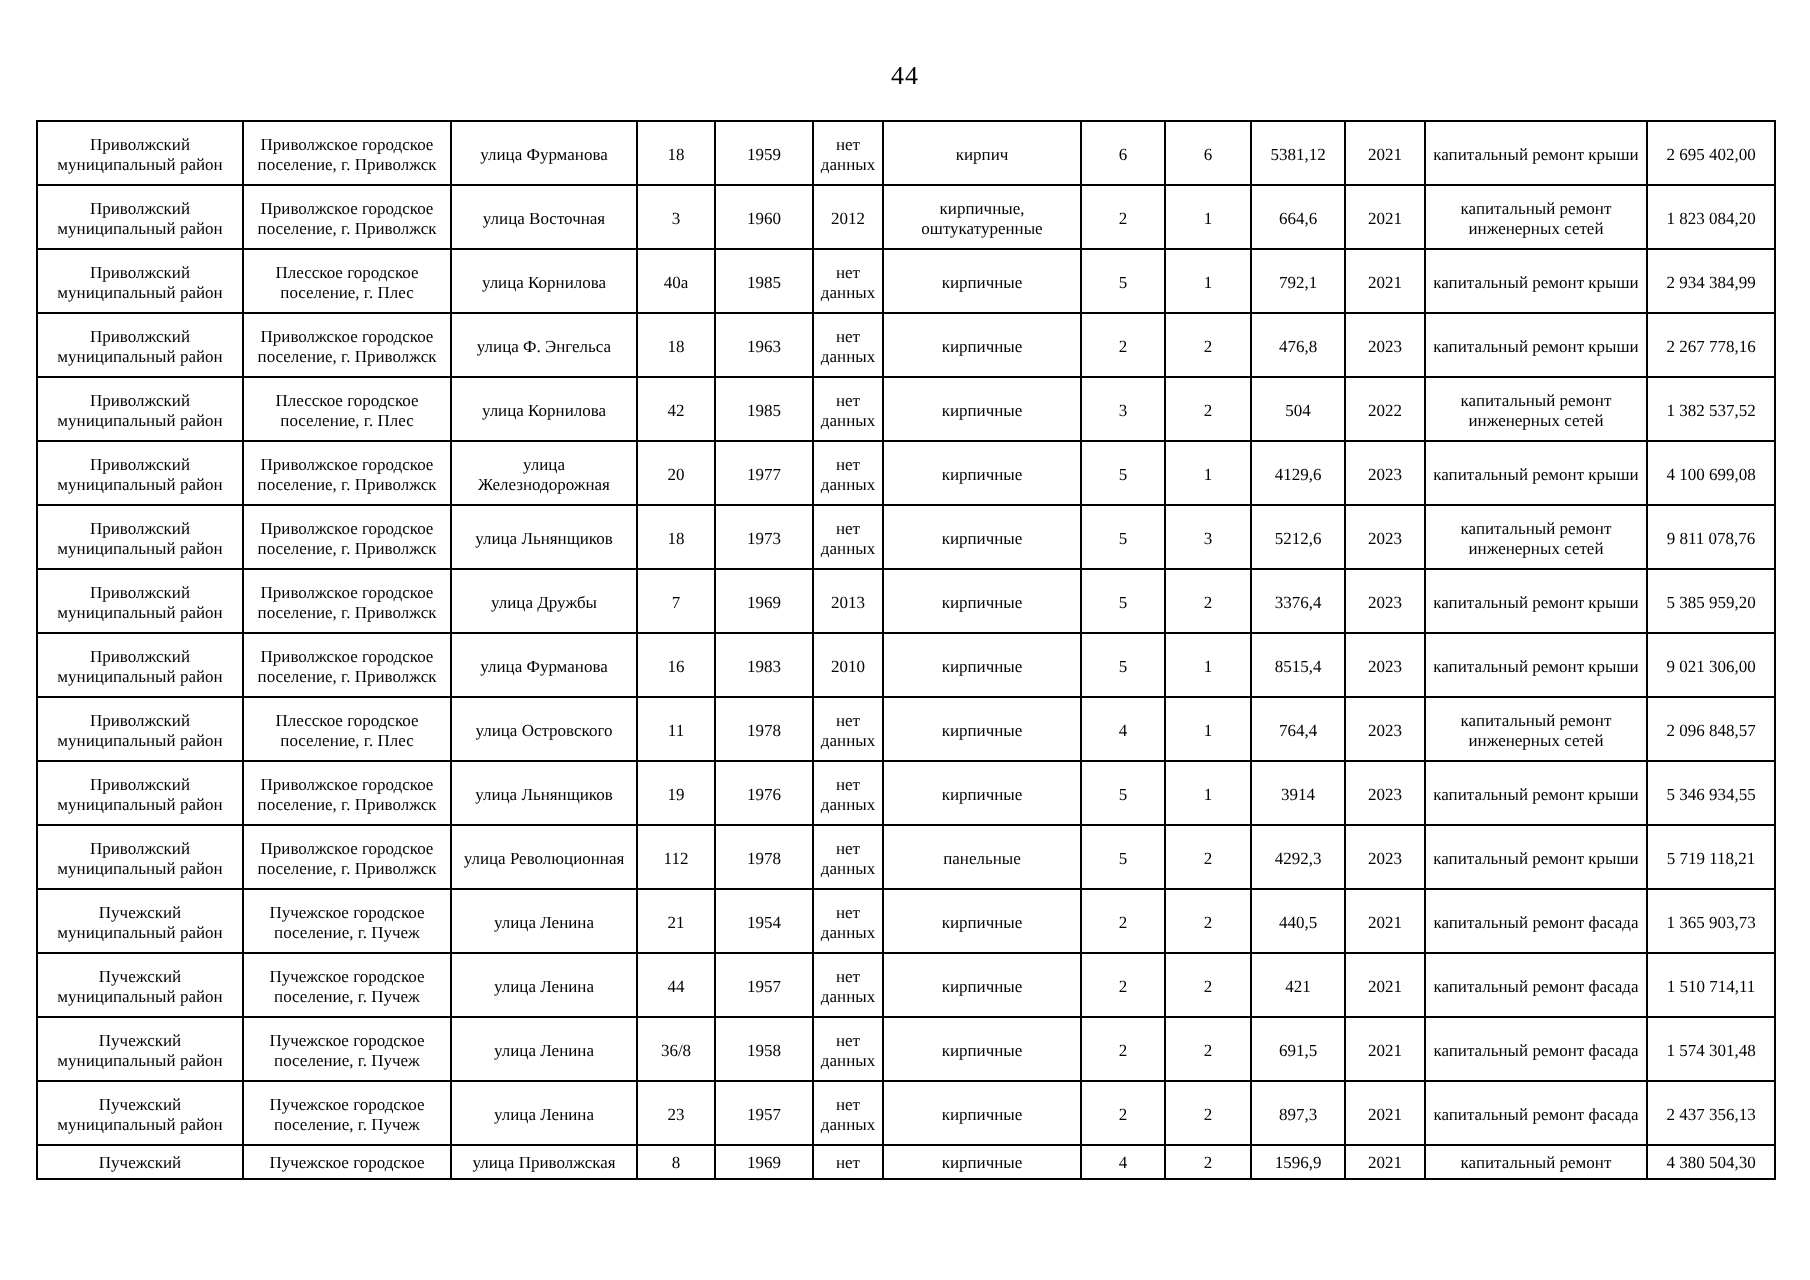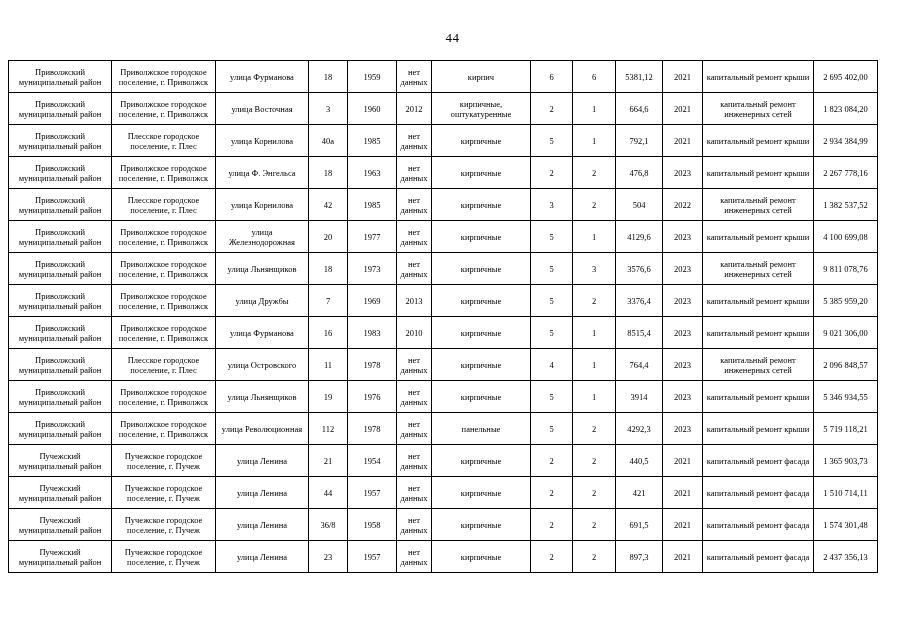--- a/index.html
+++ b/index.html
@@ -19,21 +19,21 @@
     position: absolute;
     top: 30px;
     left: 0;
     right: 0;
     text-align: center;
     font-size: 13px;
     letter-spacing: 0.5px;
   }
   table.report {
     position: absolute;
-    left: 8px;
+    left: 18px;
     top: 60px;
     width: 869px;
     border-collapse: collapse;
     table-layout: fixed;
   }
   table.report td {
     border: 1px solid #000000;
     font-size: 8.5px;
     line-height: 10px;
     text-align: center;
@@ -178,21 +178,21 @@
       <tr>
         <td>Приволжский муниципальный район</td>
         <td>Приволжское городское поселение, г. Приволжск</td>
         <td>улица Льнянщиков</td>
         <td>18</td>
         <td>1973</td>
         <td>нет данных</td>
         <td>кирпичные</td>
         <td>5</td>
         <td>3</td>
-        <td>3576,6</td>
+        <td>5212,6</td>
         <td>2023</td>
         <td>капитальный ремонт инженерных сетей</td>
         <td>9 811 078,76</td>
       </tr>
       <tr>
         <td>Приволжский муниципальный район</td>
         <td>Приволжское городское поселение, г. Приволжск</td>
         <td>улица Дружбы</td>
         <td>7</td>
         <td>1969</td>
@@ -318,14 +318,29 @@
         <td>1957</td>
         <td>нет данных</td>
         <td>кирпичные</td>
         <td>2</td>
         <td>2</td>
         <td>897,3</td>
         <td>2021</td>
         <td>капитальный ремонт фасада</td>
         <td>2 437 356,13</td>
       </tr>
+      <tr class="clipped">
+        <td>Пучежский</td>
+        <td>Пучежское городское</td>
+        <td>улица Приволжская</td>
+        <td>8</td>
+        <td>1969</td>
+        <td>нет</td>
+        <td>кирпичные</td>
+        <td>4</td>
+        <td>2</td>
+        <td>1596,9</td>
+        <td>2021</td>
+        <td>капитальный ремонт</td>
+        <td>4 380 504,30</td>
+      </tr>
     </tbody>
 </table>
 
 </body></html>

